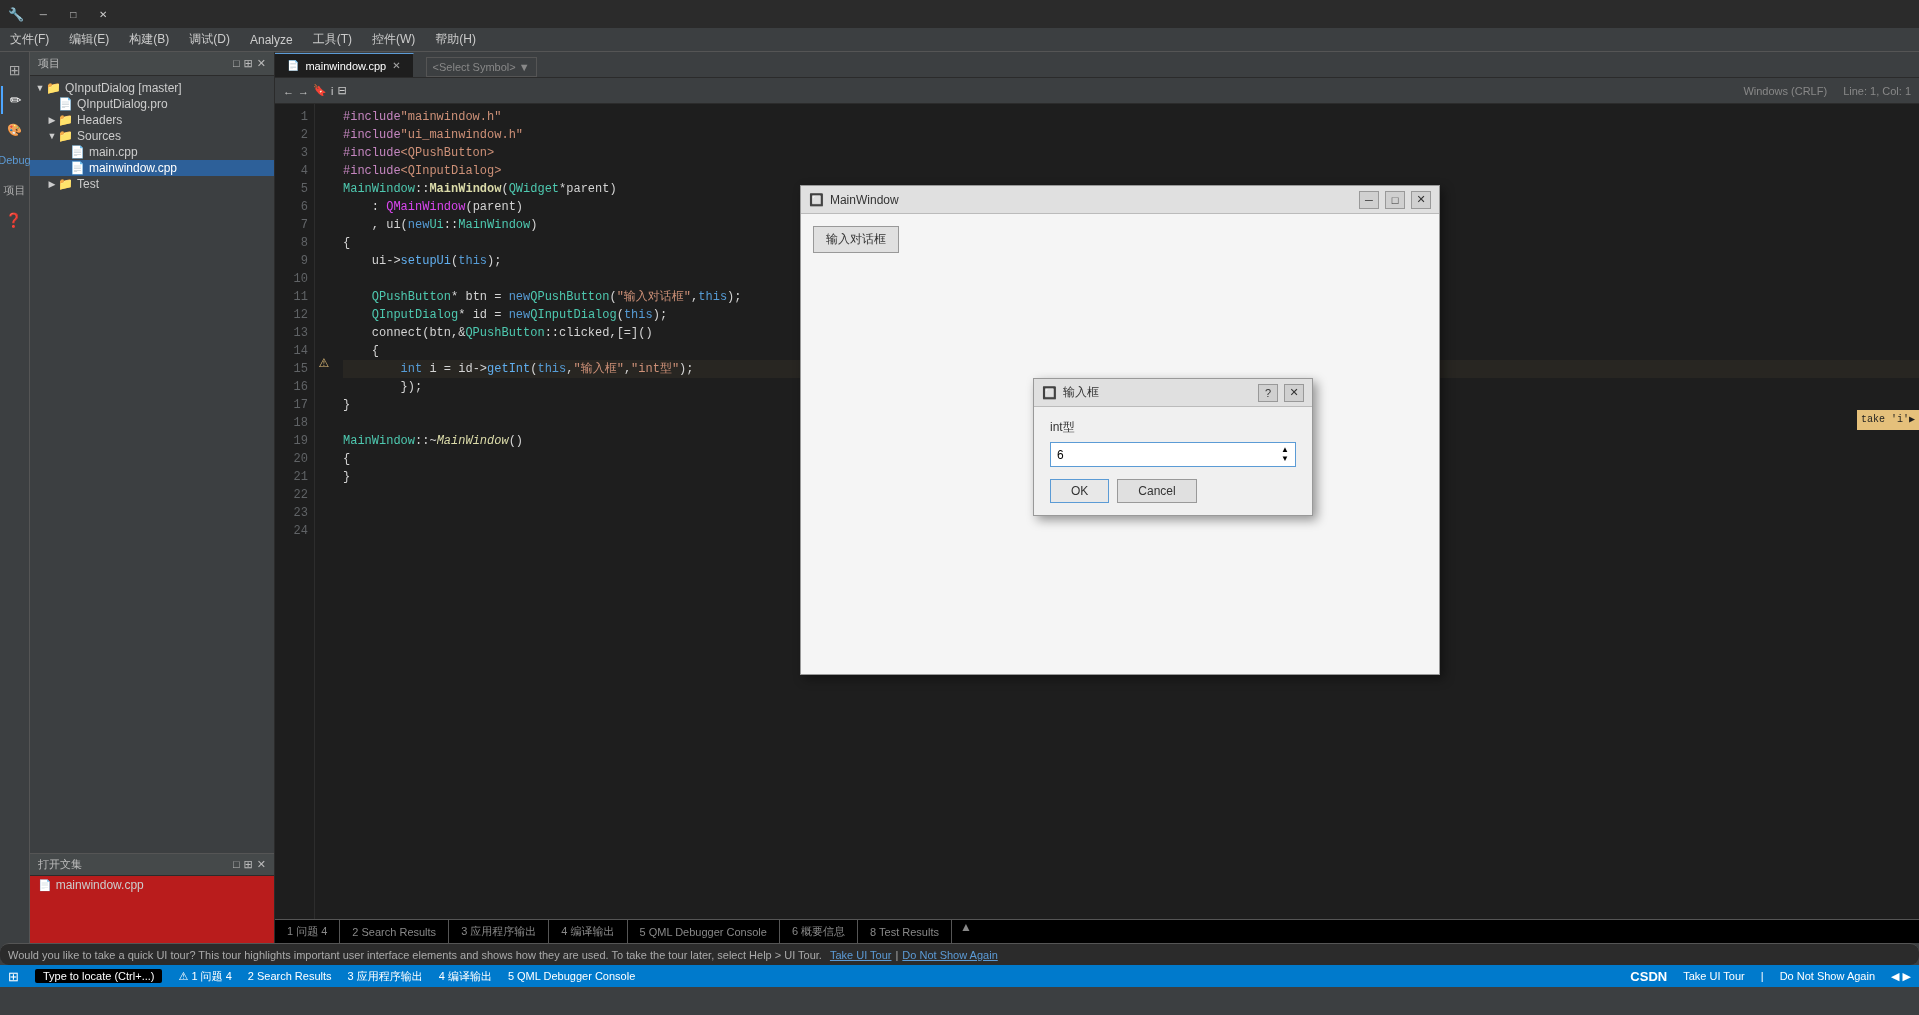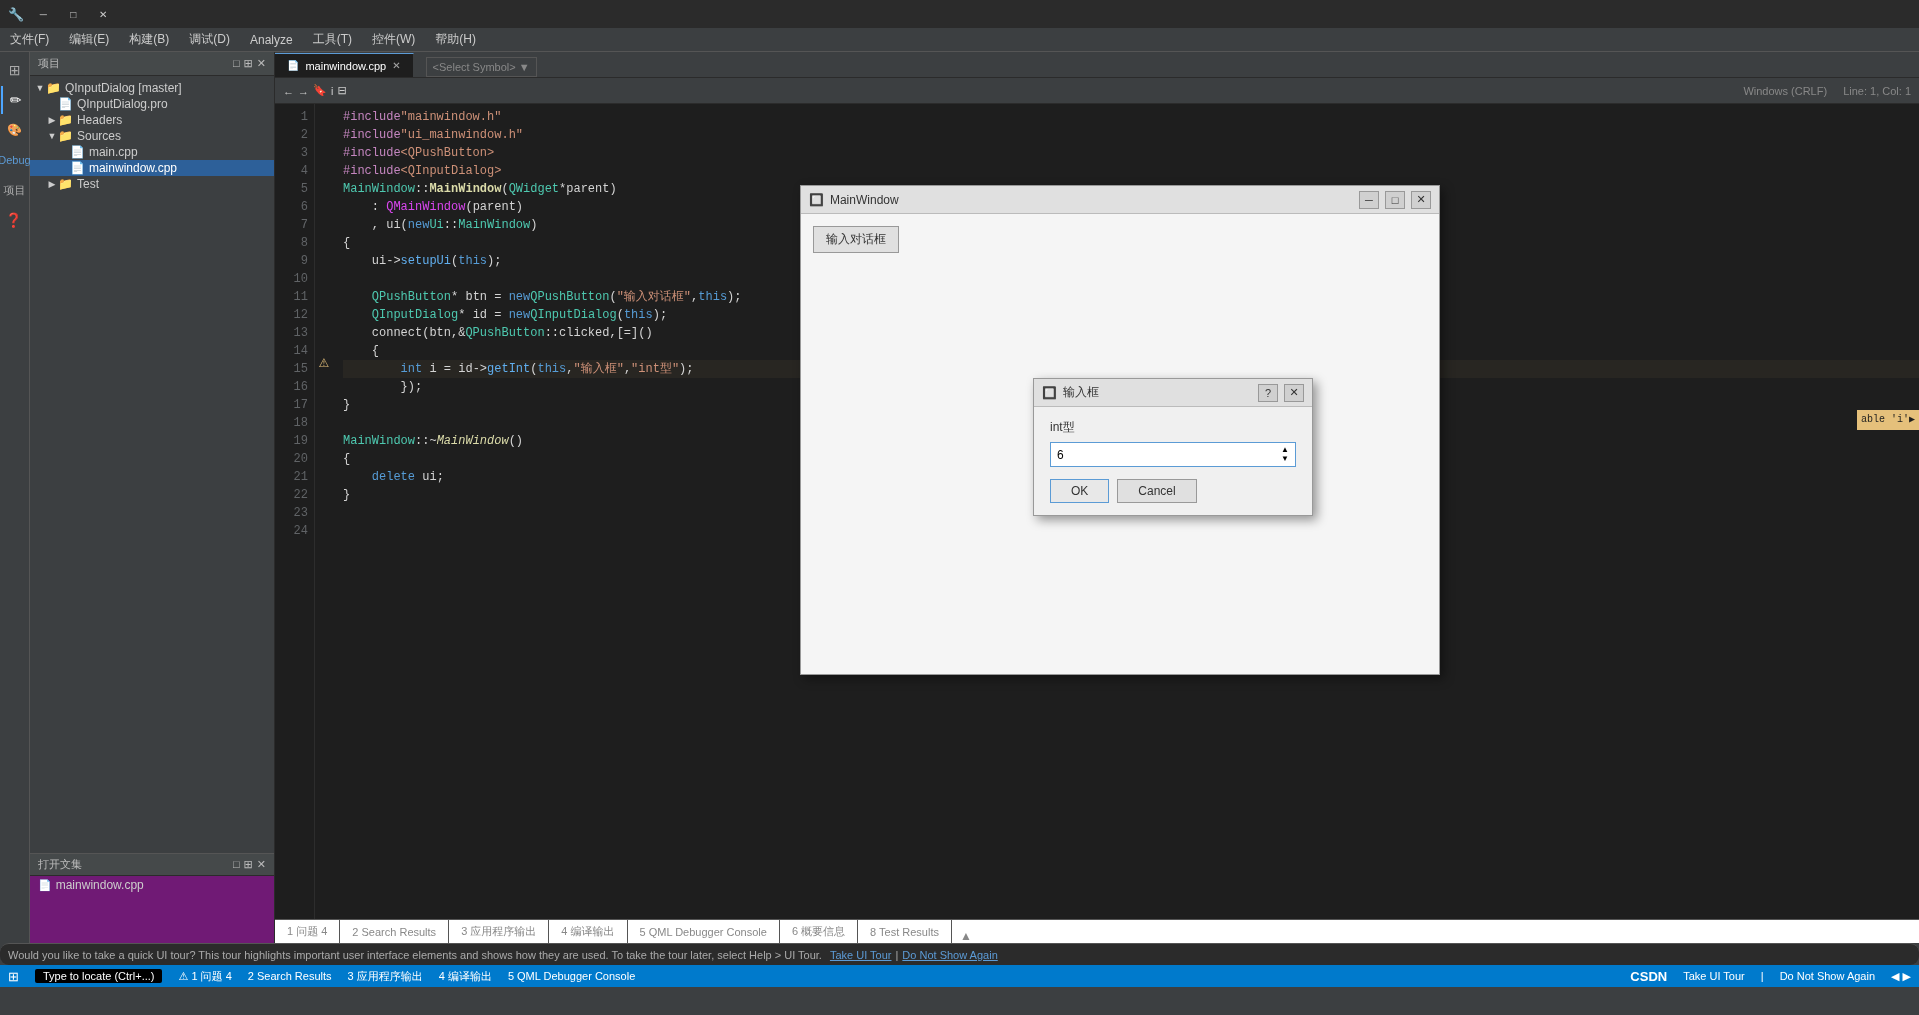--- a/index.html
+++ b/index.html
@@ -107,21 +107,21 @@
       white-space: nowrap;
     }
     .tree-item.selected { background: #2d6099; color: #fff; }
     .tree-item .arrow { width: 12px; text-align: center; font-size: 9px; }
     .tree-item .icon { margin-right: 4px; font-size: 12px; }
     .tree-indent-1 { padding-left: 16px; }
     .tree-indent-2 { padding-left: 28px; }
 
     
     #open-files-panel {
-      background: #701a75;
+      background: #b91c1c;
       border-top: 1px solid #555;
       height: 90px;
     }
     #open-files-header {
       background: #45494a;
       padding: 3px 8px;
       font-size: 11px;
       color: #bbb;
       display: flex;
       align-items: center;
@@ -245,24 +245,24 @@
     .fn { color: #d946ef; }
     .fn2 { color: #61afef; }
     .str { color: #ce9178; }
     .cls { color: #4ec9b0; }
     .pp { color: #c586c0; }
     .warn-line { background: rgba(229, 192, 123, 0.05); }
 
     
     #bottom-panel {
       height: 24px;
-      background: #ffffff;
+      background: #000000;
       border-top: 1px solid #555;
       display: flex;
-      align-items: flex-end;
+      align-items: flex-start;
       overflow: hidden;
     }
     .bottom-tab {
       padding: 0 12px;
       height: 100%;
       display: flex;
       align-items: center;
       color: #888;
       font-size: 11px;
       cursor: pointer;
@@ -580,26 +580,25 @@
         <div class="code-line"><span>    </span><span class="cls">QPushButton</span><span>* btn = </span><span class="kw">new</span> <span class="cls">QPushButton</span><span>(</span><span class="str">"输入对话框"</span><span>,</span><span class="kw">this</span><span>);</span></div>
         <div class="code-line"><span>    </span><span class="cls">QInputDialog</span><span>* id = </span><span class="kw">new</span> <span class="cls">QInputDialog</span><span>(</span><span class="kw">this</span><span>);</span></div>
         <div class="code-line"><span>    connect(btn,&amp;</span><span class="cls">QPushButton</span><span>::clicked,[=]()</span></div>
         <div class="code-line"><span>    {</span></div>
         <div class="code-line warn-line"><span>        </span><span class="kw">int</span><span> i = id-&gt;</span><span class="fn2">getInt</span><span>(</span><span class="kw">this</span><span>,</span><span class="str">"输入框"</span><span>,</span><span class="str">"int型"</span><span>);</span></div>
         <div class="code-line"><span>        });</span></div>
         <div class="code-line"><span>}</span></div>
         <div class="code-line"></div>
         <div class="code-line"><span class="cls">MainWindow</span><span>::~</span><span style="color:#dcdcaa;font-style:italic">MainWindow</span><span>()</span></div>
         <div class="code-line"><span>{</span></div>
-        <div class="code-line"><span>    </span><span class="kw">delete</span><span> ui;</span></div>
         <div class="code-line"><span>}</span></div>
         <div class="code-line"></div>
         <div class="code-line"></div>
 
-        <div style="position:absolute;right:0;top:306px;background:#e5c07b;color:#1e1e1e;font-size:10px;padding:1px 4px;">able 'i'▶</div>
+        <div style="position:absolute;right:0;top:306px;background:#e5c07b;color:#1e1e1e;font-size:10px;padding:1px 4px;">take 'i'▶</div>
       </div>
     </div>
 
     <div id="bottom-panel">
       <div class="bottom-tab">1 问题 4</div>
       <div class="bottom-tab">2 Search Results</div>
       <div class="bottom-tab">3 应用程序输出</div>
       <div class="bottom-tab">4 编译输出</div>
       <div class="bottom-tab">5 QML Debugger Console</div>
       <div class="bottom-tab">6 概要信息</div>

